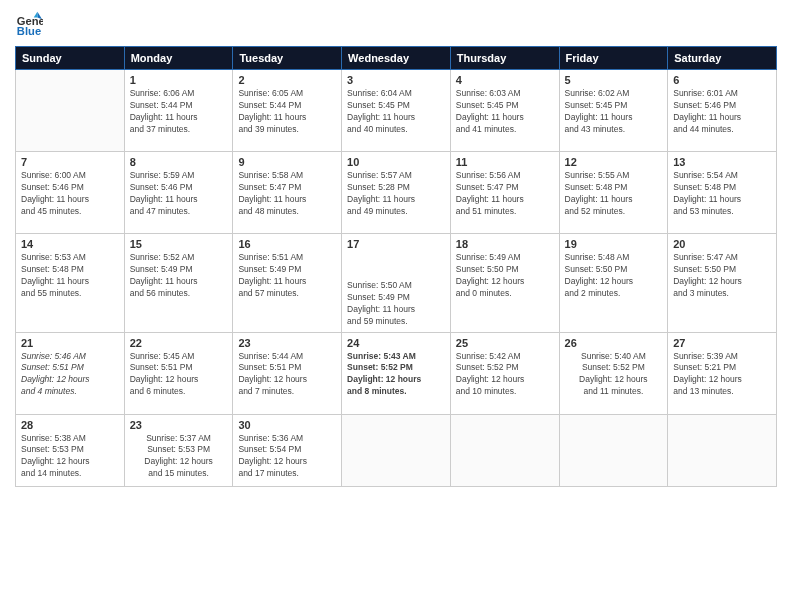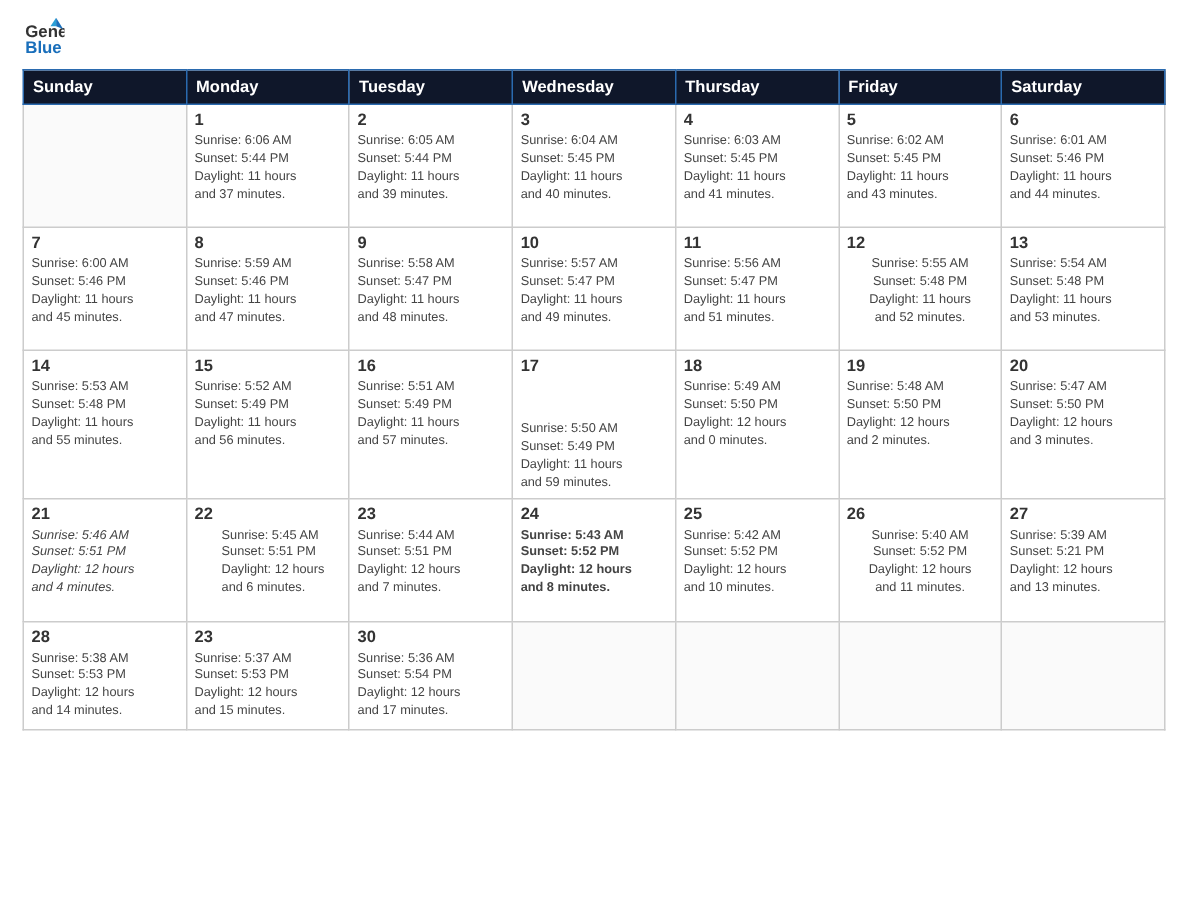--- a/index.html
+++ b/index.html
@@ -183,34 +183,34 @@
           <td>
             <span class="day-num">9</span>
             <div class="day-info" style="white-space: pre-line;">Sunrise: 5:58 AM
 Sunset: 5:47 PM
 Daylight: 11 hours
 and 48 minutes.</div>
           </td>
           <td>
             <span class="day-num">10</span>
             <div class="day-info" style="white-space: pre-line;">Sunrise: 5:57 AM
-Sunset: 5:47 PM
+Sunset: 5:28 PM
 Daylight: 11 hours
 and 49 minutes.</div>
           </td>
           <td>
             <span class="day-num">11</span>
             <div class="day-info" style="white-space: pre-line;">Sunrise: 5:56 AM
 Sunset: 5:47 PM
 Daylight: 11 hours
 and 51 minutes.</div>
           </td>
           <td>
             <span class="day-num">12</span>
-            <div class="day-info" style="white-space: pre-line; text-align: center;">Sunrise: 5:55 AM
+            <div class="day-info" style="white-space: pre-line;">Sunrise: 5:55 AM
 Sunset: 5:48 PM
 Daylight: 11 hours
 and 52 minutes.</div>
           </td>
           <td>
             <span class="day-num">13</span>
             <div class="day-info" style="white-space: pre-line;">Sunrise: 5:54 AM
 Sunset: 5:48 PM
 Daylight: 11 hours
 and 53 minutes.</div>
@@ -270,21 +270,21 @@
         <tr>
           <td>
             <span class="day-num">21</span>
             <div class="day-info" style="white-space: pre-line; font-style: italic;">Sunrise: 5:46 AM
 Sunset: 5:51 PM
 Daylight: 12 hours
 and 4 minutes.</div>
           </td>
           <td>
             <span class="day-num">22</span>
-            <div class="day-info" style="white-space: pre-line; margin-left: 18px;">Sunrise: 5:45 AM
+            <div class="day-info" style="white-space: pre-line;">Sunrise: 5:45 AM
 Sunset: 5:51 PM
 Daylight: 12 hours
 and 6 minutes.</div>
           </td>
           <td>
             <span class="day-num">23</span>
             <div class="day-info" style="white-space: pre-line;">Sunrise: 5:44 AM
 Sunset: 5:51 PM
 Daylight: 12 hours
 and 7 minutes.</div>
@@ -321,21 +321,21 @@
         <tr class="last-row">
           <td>
             <span class="day-num">28</span>
             <div class="day-info" style="white-space: pre-line;">Sunrise: 5:38 AM
 Sunset: 5:53 PM
 Daylight: 12 hours
 and 14 minutes.</div>
           </td>
           <td>
             <span class="day-num">23</span>
-            <div class="day-info" style="white-space: pre-line;">Sunrise: 5:37 AM
+            <div class="day-info" style="white-space: pre-line; text-align: center;">Sunrise: 5:37 AM
 Sunset: 5:53 PM
 Daylight: 12 hours
 and 15 minutes.</div>
           </td>
           <td>
             <span class="day-num">30</span>
             <div class="day-info" style="white-space: pre-line;">Sunrise: 5:36 AM
 Sunset: 5:54 PM
 Daylight: 12 hours
 and 17 minutes.</div>

